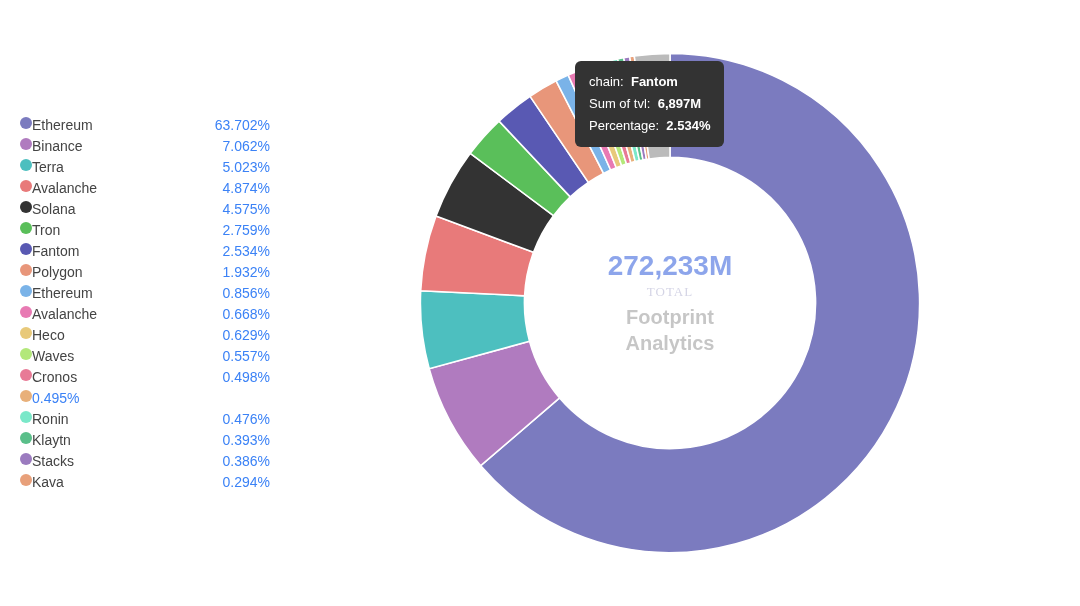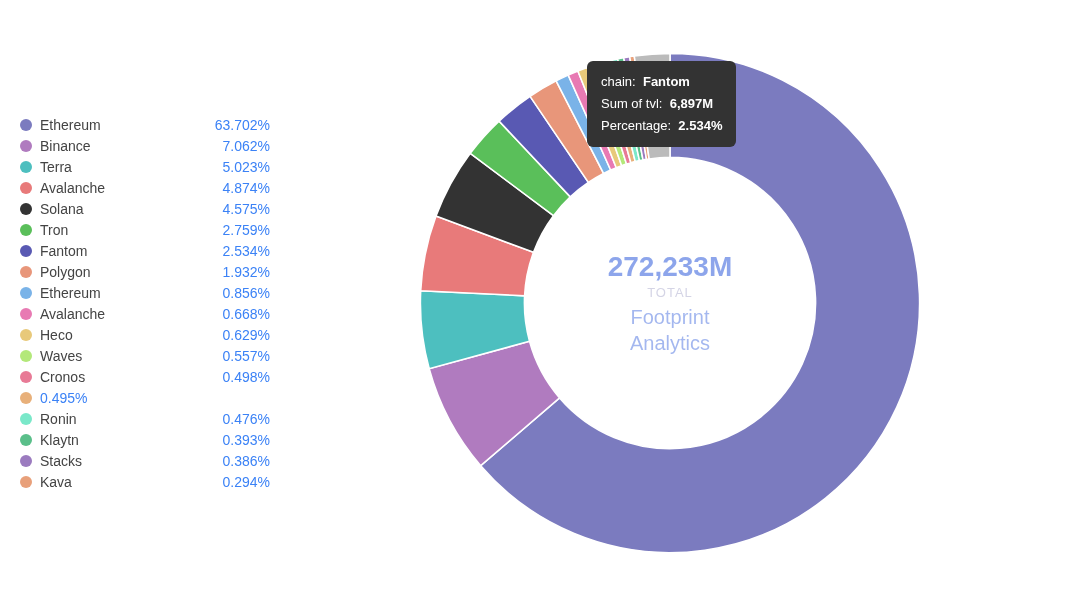--- a/index.html
+++ b/index.html
@@ -22,22 +22,20 @@
     .legend {
       width: 260px;
       flex-shrink: 0;
       padding-left: 10px;
       display: flex;
       flex-direction: column;
       gap: 5px;
     }
     .legend-item {
       display: flex;
-      align-items: center;
-      gap: 8px;
       font-size: 14px;
       color: #333;
     }
     .legend-dot {
       width: 12px;
       height: 12px;
       border-radius: 50%;
       flex-shrink: 0;
     }
     .legend-name {
@@ -78,33 +76,34 @@
       font-weight: 700;
       color: #1d4ed8;
       opacity: 0.5;
     }
     .center-sub {
       font-size: 13px;
       color: #aaaacc;
       opacity: 0.5;
       letter-spacing: 1px;
       margin-top: 2px;
+      font-family: Liberation Serif, serif;
     }
     .center-watermark {
       font-size: 20px;
-      font-weight: 400;
-      color: #1d4ed8;
+      font-weight: 700;
+      color: #737373;
       opacity: 0.4;
       line-height: 1.3;
       margin-top: 4px;
     }
     .tooltip {
       position: absolute;
       top: 18px;
-      left: 177px;
+      left: 165px;
       background: #333;
       color: #fff;
       padding: 10px 14px;
       border-radius: 6px;
       font-size: 13px;
       line-height: 1.7;
       pointer-events: none;
       white-space: nowrap;
     }
     .tooltip strong {

